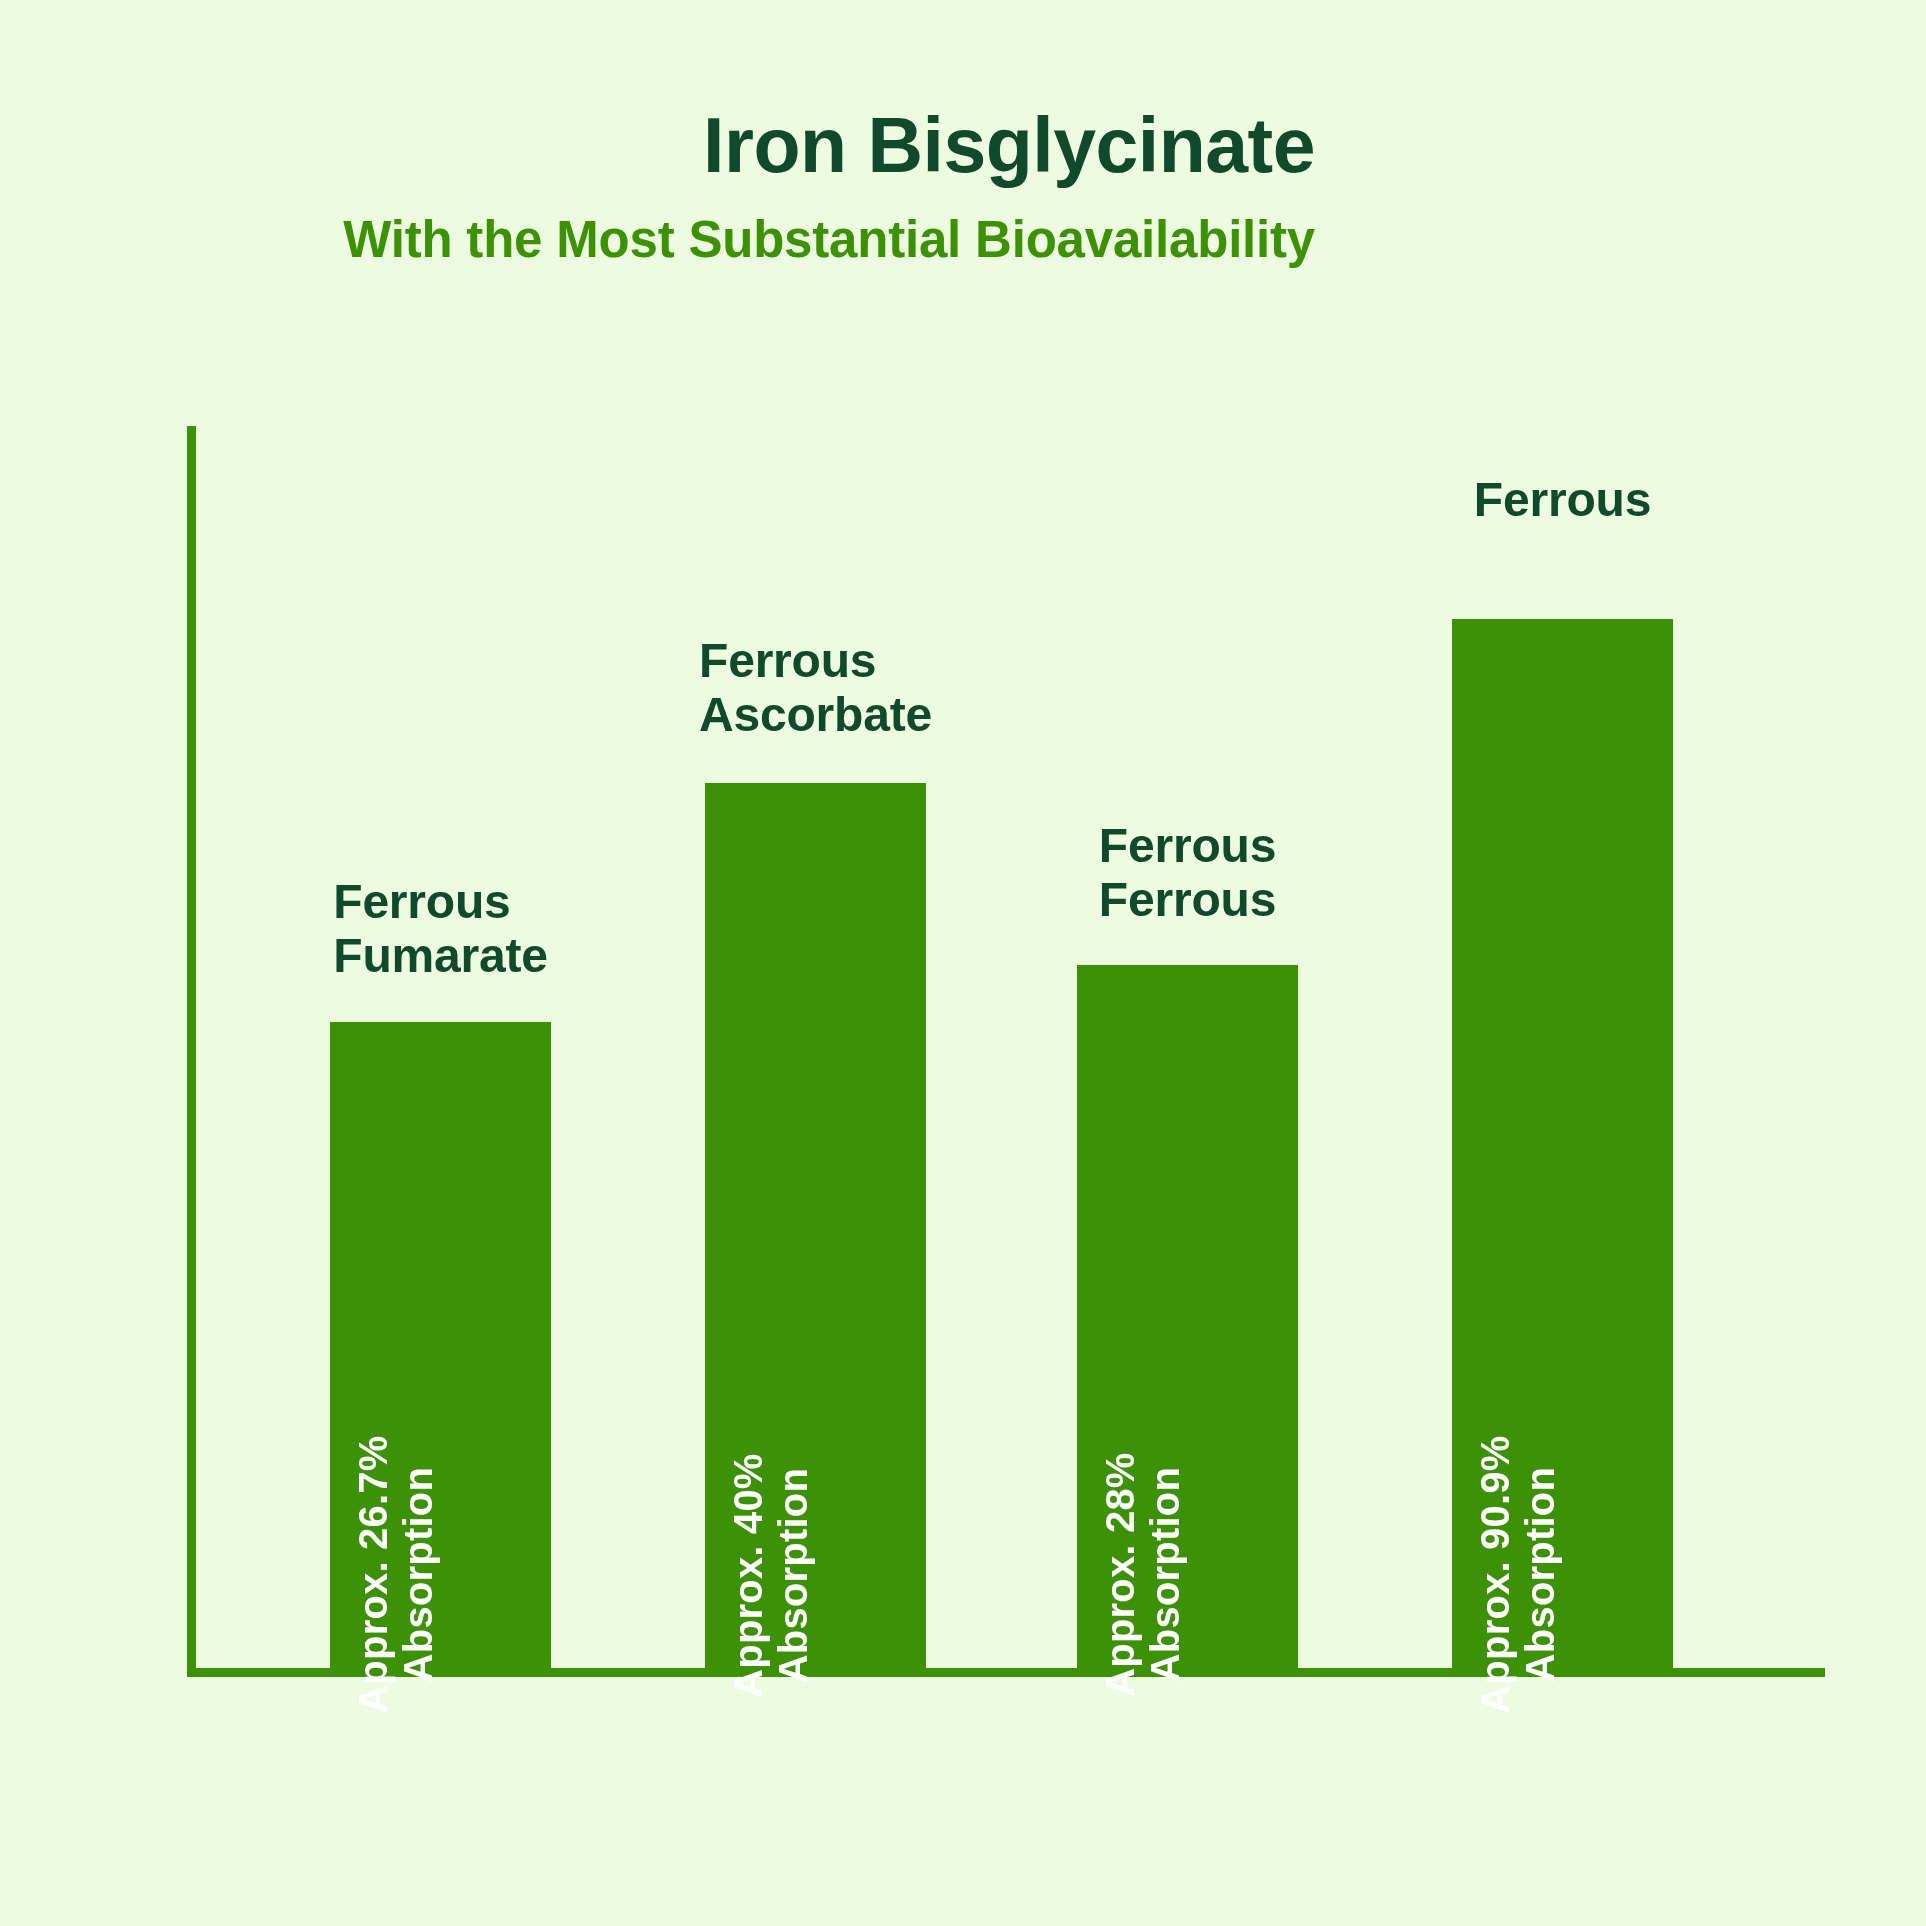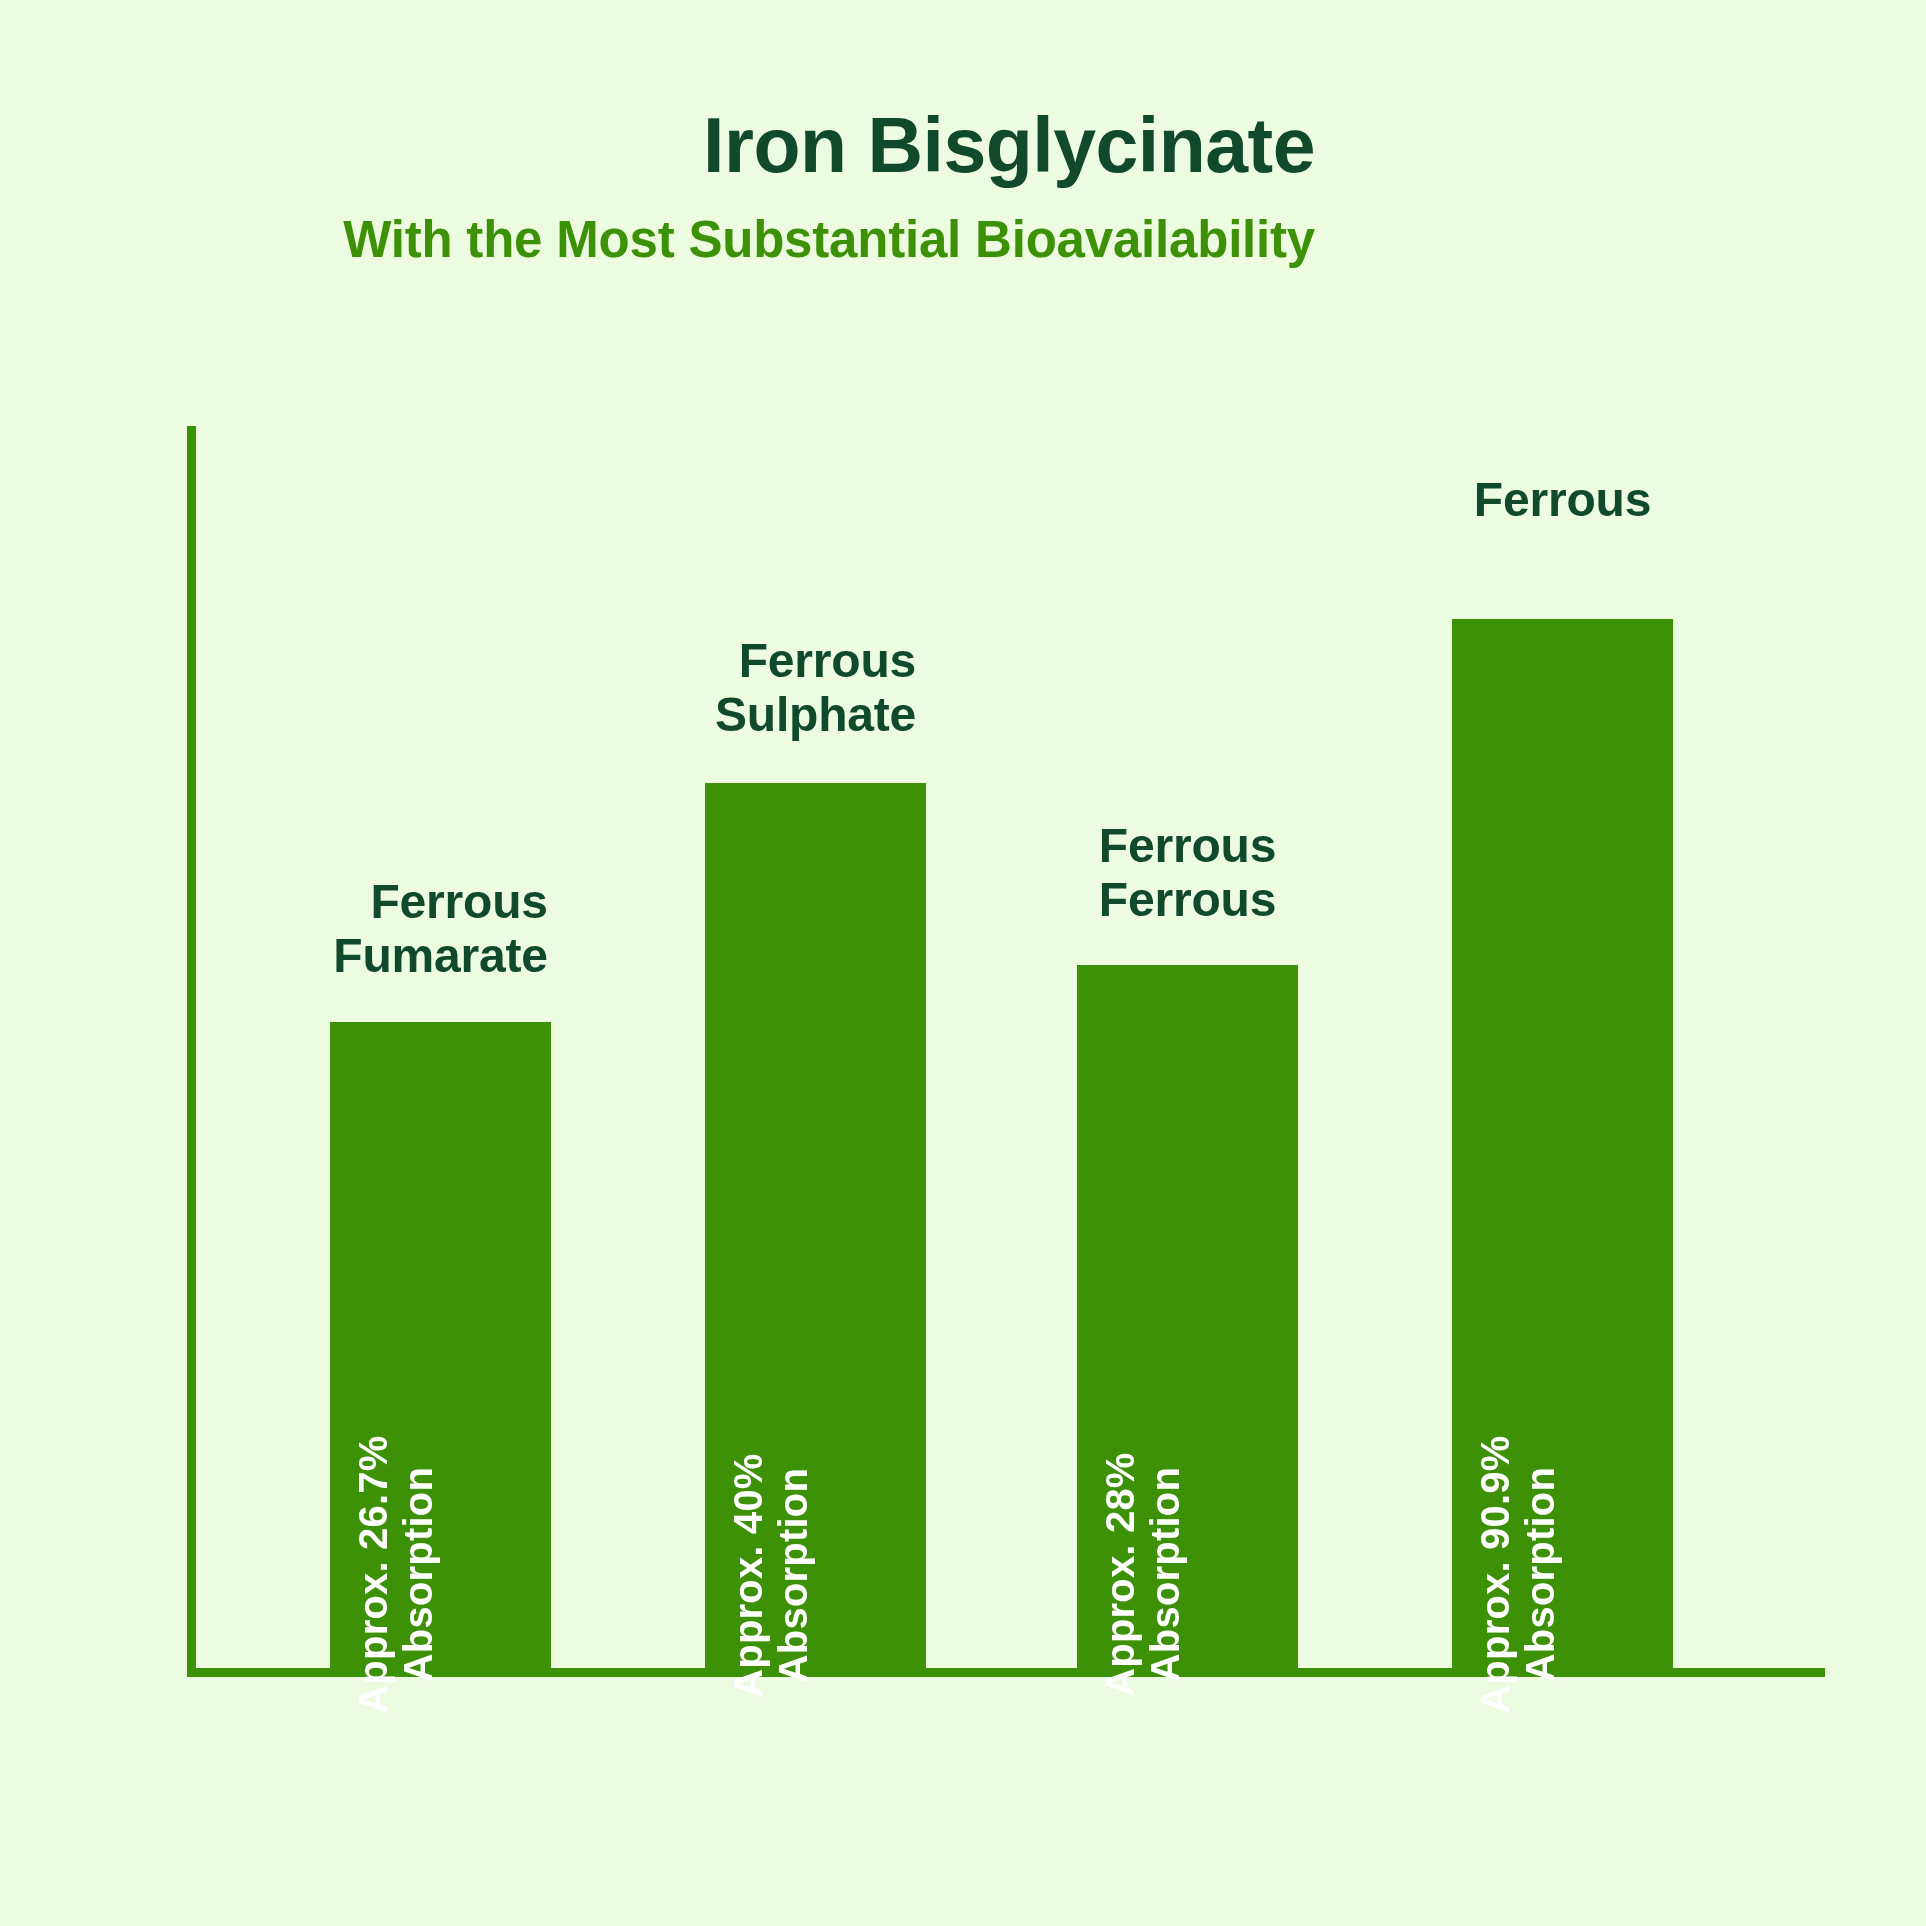--- a/index.html
+++ b/index.html
@@ -106,21 +106,21 @@
   }
   .bar-top-label {
     position: absolute;
     left: 50%;
     transform: translateX(-50%);
     white-space: nowrap;
     color: #11492c;
     font-size: 48px;
     font-weight: 800;
     line-height: 1.12;
-    text-align: right;
+    text-align: left;
     letter-spacing: -0.2px;
   }
   .bar-top-label span {
     display: block;
   }
 </style>
 </head>
 <body>
 
 <div id="infographic">
@@ -144,21 +144,21 @@
         <div class="bar-inner-label">
           <span>Approx. 26.7%</span>
           <span>Absorption</span>
         </div>
       </div>
     </div>
 
     <div class="bar-group" style="left:705px; width:221px; top:634px; height:1037px;">
       <div class="bar-top-label" style="top:0;">
         <span>Ferrous</span>
-        <span>Sulphate</span>
+        <span>Ascorbate</span>
       </div>
       <div class="bar" style="height:888px;">
         <div class="bar-inner-label">
           <span>Approx. 40%</span>
           <span>Absorption</span>
         </div>
       </div>
     </div>
 
     <div class="bar-group" style="left:1077px; width:221px; top:819px; height:851px;">

